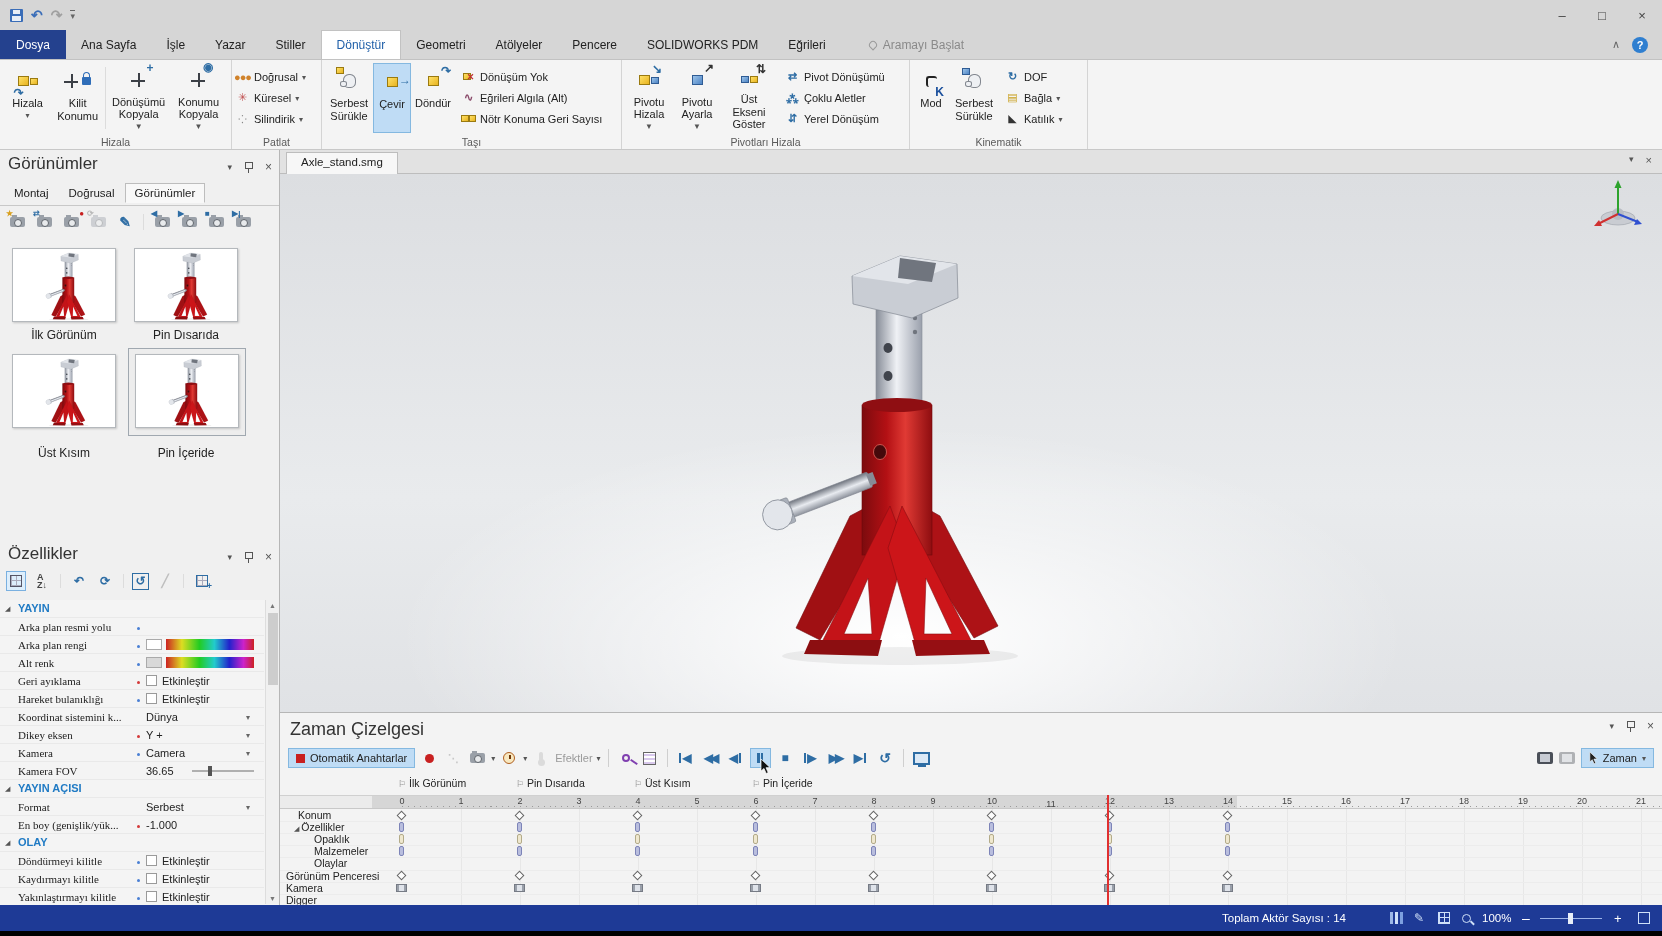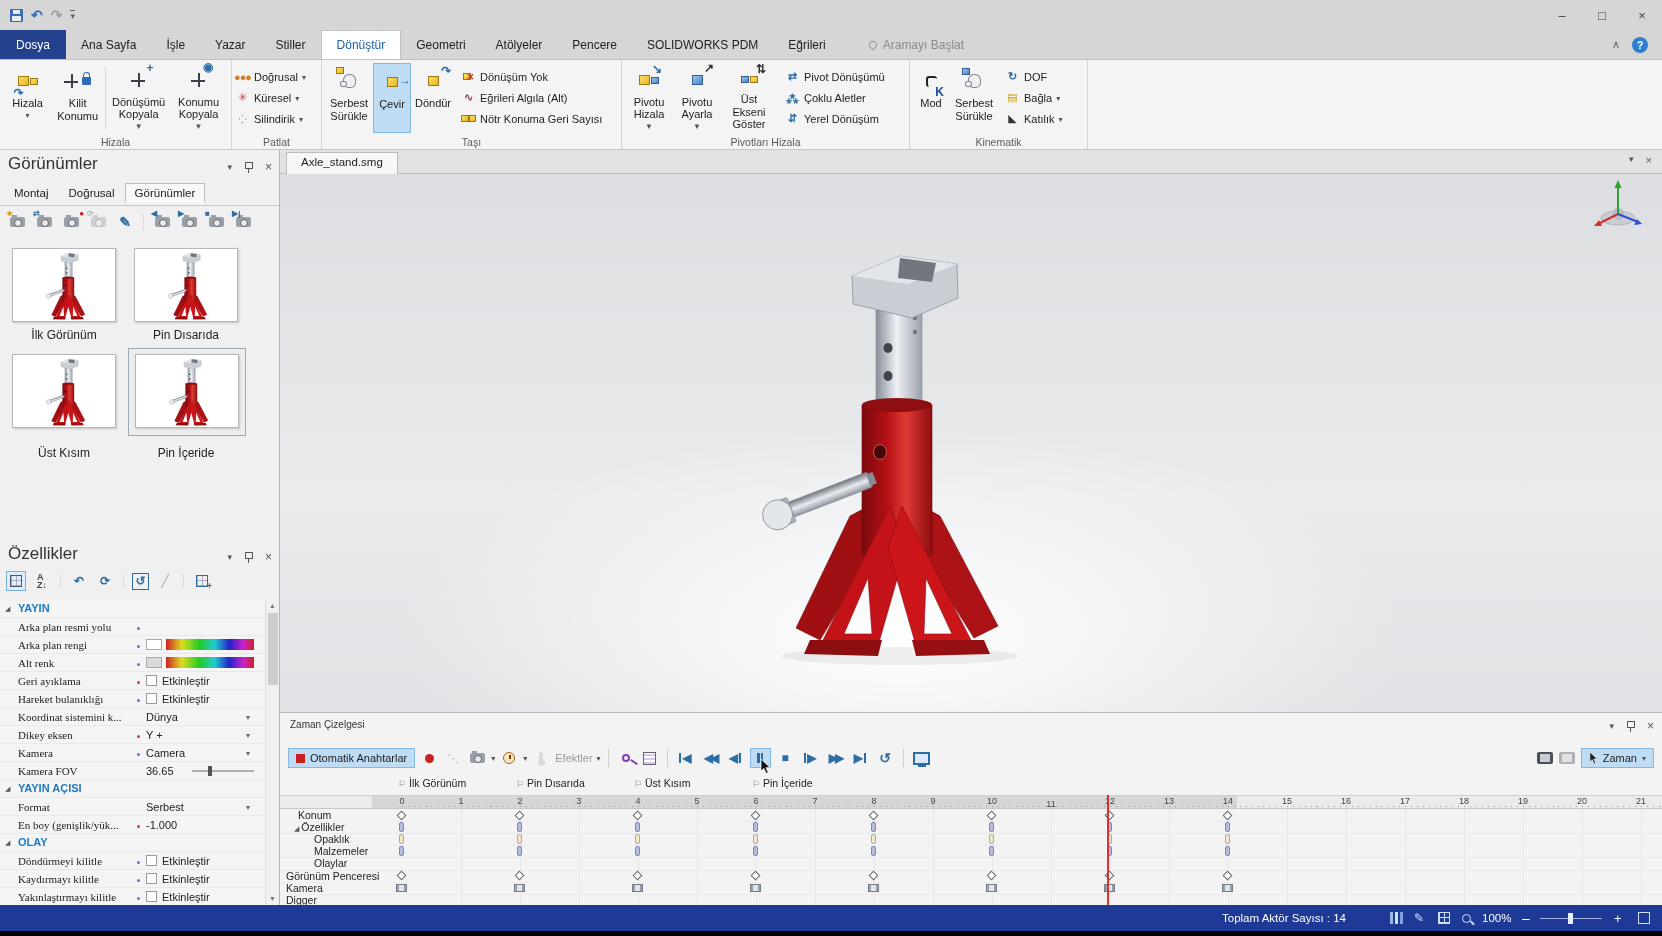--- a/index.html
+++ b/index.html
@@ -111,21 +111,21 @@
   .viewport{position:absolute;left:280px;top:150px;width:1382px;height:562px;}
   .vp-tabbar{position:absolute;left:0;top:0;right:0;height:24px;background:#e2e2e2;border-bottom:1px solid #bdbdbd;}
   .vp-tab{position:absolute;left:6px;top:2px;height:22px;background:#f7f7f7;border:1px solid #bdbdbd;border-bottom:none;padding:3px 14px;font-size:11.5px;color:#222;}
   .vp-tabicons{position:absolute;right:10px;top:4px;display:flex;gap:12px;color:#555;}
   .vp-canvas{position:absolute;left:0;top:24px;right:0;bottom:0;background:
      radial-gradient(ellipse 720px 300px at 45% 86%, #ffffff 0%, rgba(255,255,255,0) 70%),
      linear-gradient(#dcdee1,#e9ebed 60%,#e0e2e5);}
 
   
   .timeline{position:absolute;left:280px;top:712px;width:1382px;height:193px;background:#f3f3f3;border-top:1px solid #b6b6b6;}
-  .tl-title{position:absolute;left:10px;top:6px;font-size:10px;color:#333;}
+  .tl-title{position:absolute;left:10px;top:6px;font-size:18px;color:#333;}
   .tl-toolbar{position:absolute;left:8px;top:32px;right:8px;height:26px;display:flex;align-items:center;gap:4px;}
   .tbtn{display:flex;align-items:center;gap:5px;height:20px;padding:0 7px;font-size:11px;}
   .tbtn.active{background:#bfdcf5;border:1px solid #84b8e0;}
   .redsq{width:9px;height:9px;background:#c82020;display:inline-block;}
   .tico{position:relative;width:20px;height:20px;display:flex;align-items:center;justify-content:center;}
   .reddot{width:9px;height:9px;border-radius:50%;background:#c82020;display:inline-block;}
   .clockic{width:12px;height:12px;border-radius:50%;border:1.5px solid #b06020;position:relative;background:#f8e8c0;}
   .clockic::before{content:"";position:absolute;left:5px;top:2px;width:1.5px;height:4px;background:#703808;}
   .thermic{width:4px;height:12px;background:#b8b8b8;border-radius:2px;position:relative;}
   .thermic::after{content:"";position:absolute;left:-1.5px;bottom:-2px;width:7px;height:7px;border-radius:50%;background:#b8b8b8;}

